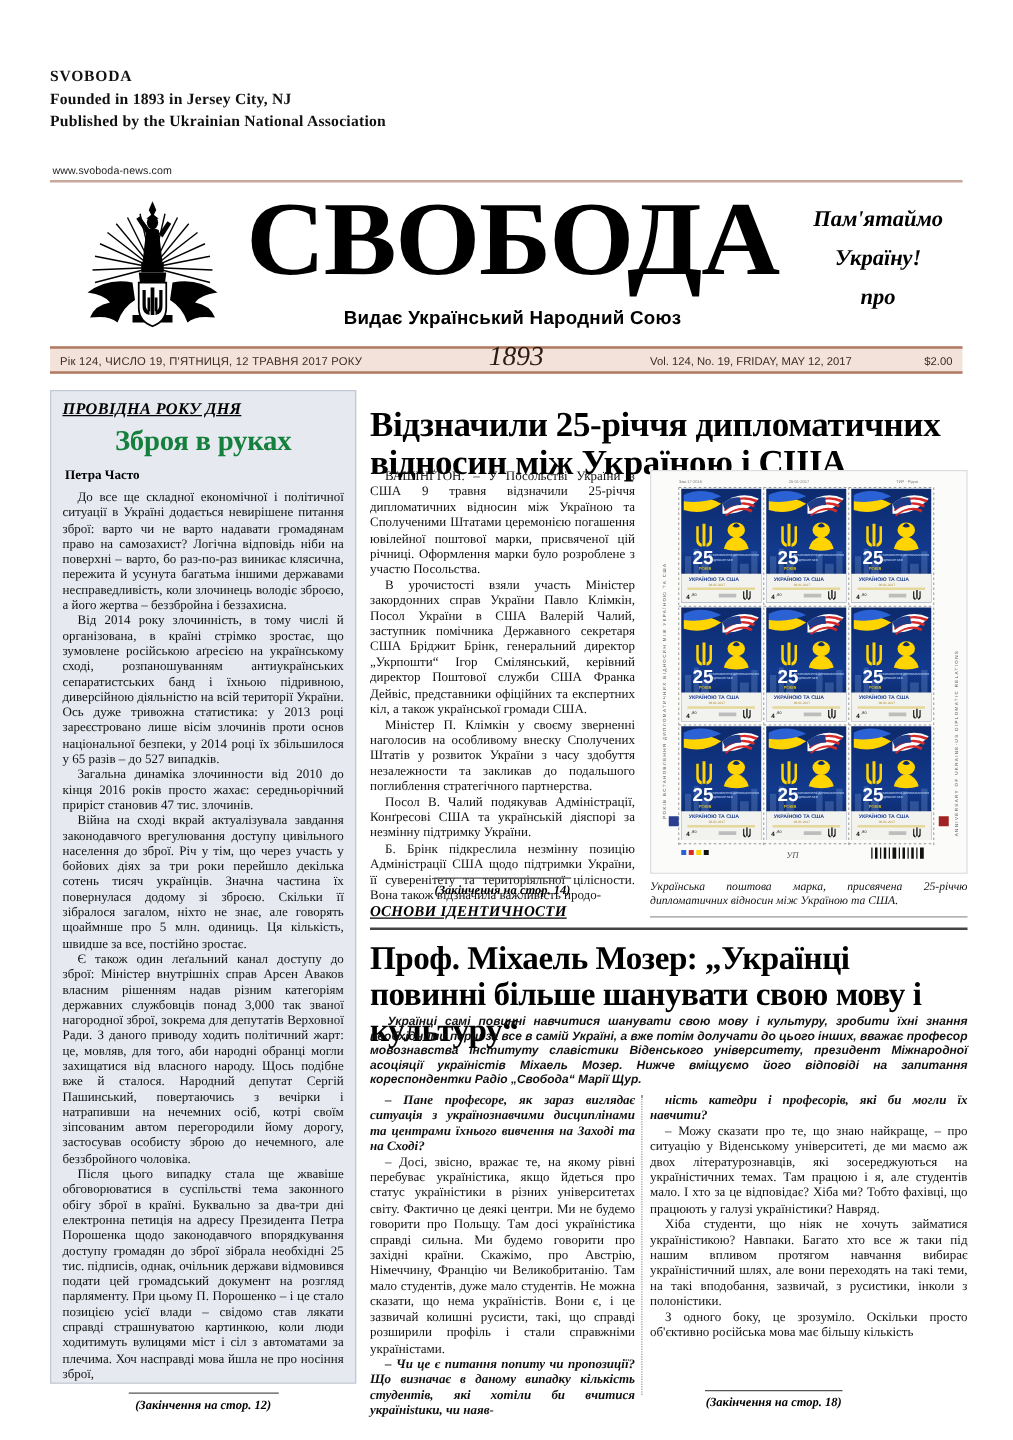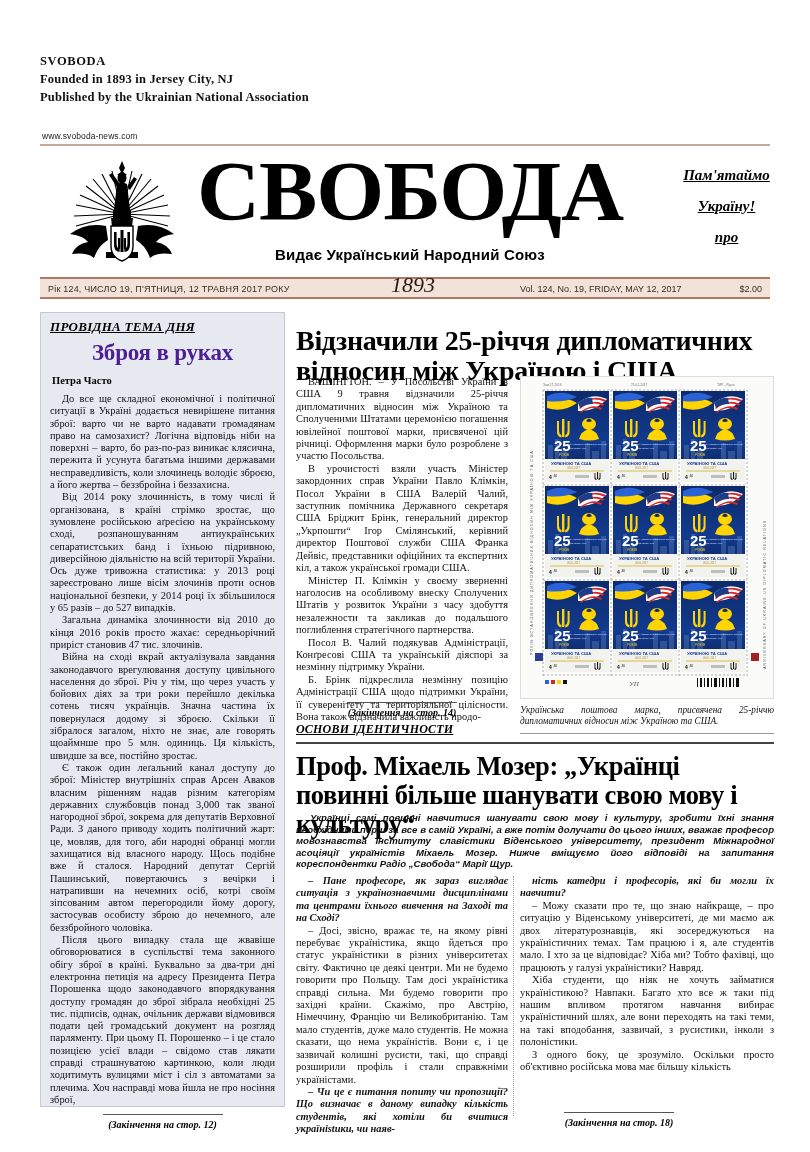--- a/index.html
+++ b/index.html
@@ -41,23 +41,23 @@
     font-weight:bold; font-size:84px; line-height:96px;
     letter-spacing:-1px; color:#000;
     transform: scaleX(1.04);
   }
   .subtitle {
     position:absolute; left:150px; top:98px; width:520px; text-align:center;
     font-family:"Liberation Sans", sans-serif; font-weight:bold;
     font-size:15px; color:#000; letter-spacing:.2px;
   }
   .slogan {
-    position:absolute; left:644px; top:12px; width:165px; text-align:center;
+    position:absolute; left:620px; top:12px; width:165px; text-align:center;
     font-family:"Liberation Serif", serif; font-style:italic; font-weight:bold;
-    font-size:15px; line-height:31px; color:#000;text-decoration:underline;
+    font-size:18px; line-height:31px; color:#000;
   }
 
   
   .datebar {
     position:absolute; left:40px; top:277px; width:730px; height:22px;
     background:#f3e2da; border-top:2px solid #b07a62; border-bottom:2px solid #b07a62;
   }
   .datebar .left {
     position:absolute; left:8px; top:5px;
     font-family:"Liberation Sans", sans-serif; font-size:9px; color:#3a2a22;
@@ -82,21 +82,21 @@
     position:absolute; left:40px; top:312px; width:245px; height:795px;
     background:#e6e9ef; border:1px solid #c3c9d4; padding:6px 9px 8px 9px;
   }
   .kicker {
     font-family:"Liberation Serif", serif; font-weight:bold; font-style:italic;
     font-size:13px; text-decoration:underline; letter-spacing:.3px;
     color:#000; margin-bottom:5px;
   }
   .lead-title {
     font-family:"Liberation Serif", serif; font-weight:bold; font-size:23px;
-    text-align:center; color:#4c1d95; margin:4px 0 9px 0; letter-spacing:-.2px;
+    text-align:center; color:#15803d; margin:4px 0 9px 0; letter-spacing:-.2px;
   }
   .byline {
     font-family:"Liberation Serif", serif; font-weight:bold; font-size:10.5px;
     color:#000; margin-bottom:7px; padding-left:2px;
   }
   .body-l p {
     font-family:"Liberation Serif", serif; font-size:10.4px; line-height:12.3px;
     text-align:justify; text-indent:12px; color:#111;
     hyphens:auto; -webkit-hyphens:auto;
   }
@@ -255,21 +255,21 @@
   </div>
 
   <div class="datebar">
     <div class="left">Рік 124, ЧИСЛО 19, П'ЯТНИЦЯ, 12 ТРАВНЯ 2017 РОКУ</div>
     <div class="right">Vol. 124, No. 19, FRIDAY, MAY 12, 2017</div>
     <div class="price">$2.00</div>
   </div>
   <div class="yearmark">1893</div>
 
   <div class="leftcol">
-    <div class="kicker">ПРОВІДНА ТЕМА ДНЯ</div>
+    <div class="kicker">ПРОВІДНА РОКУ ДНЯ</div>
     <div class="lead-title">Зброя в руках</div>
     <div class="byline">Петра Часто</div>
     <div class="body-l">
       <p>До все ще складної економічної і політичної ситуації в Україні додається невирішене питання зброї: варто чи не варто надавати громадянам право на самозахист? Логічна відповідь ніби на поверхні – варто, бо раз-по-раз виникає клясична, пережита й усунута багатьма іншими державами несправедливість, коли злочинець володіє зброєю, а його жертва – беззбройна і беззахисна.</p>
       <p>Від 2014 року злочинність, в тому числі й організована, в країні стрімко зростає, що зумовлене російською аґресією на українському сході, розпаношуванням антиукраїнських сепаратистських банд і їхньою підривною, диверсійною діяльністю на всій території України. Ось дуже тривожна статистика: у 2013 році зареєстровано лише вісім злочинів проти основ національної безпеки, у 2014 році їх збільшилося у 65 разів – до 527 випадків.</p>
       <p>Загальна динаміка злочинности від 2010 до кінця 2016 років просто жахає: середньорічний приріст становив 47 тис. злочинів.</p>
       <p>Війна на сході вкрай актуалізувала завдання законодавчого врегулювання доступу цивільного населення до зброї. Річ у тім, що через участь у бойових діях за три роки перейшло декілька сотень тисяч українців. Значна частина їх повернулася додому зі зброєю. Скільки її зібралося загалом, ніхто не знає, але говорять щоаймнше про 5 млн. одиниць. Ця кількість, швидше за все, постійно зростає.</p>
       <p>Є також один леґальний канал доступу до зброї: Міністер внутрішніх справ Арсен Аваков власним рішенням надав різним категоріям державних службовців понад 3,000 так званої нагородної зброї, зокрема для депутатів Верховної Ради. З даного приводу ходить політичний жарт: це, мовляв, для того, аби народні обранці могли захищатися від власного народу. Щось подібне вже й сталося. Народний депутат Сергій Пашинський, повертаючись з вечірки і натрапивши на нечемних осіб, котрі своїм зіпсованим автом перегородили йому дорогу, застосував особисту зброю до нечемного, але беззбройного чоловіка.</p>
       <p>Після цього випадку стала ще жвавіше обговорюватися в суспільстві тема законного обігу зброї в країні. Буквально за два-три дні електронна петиція на адресу Президента Петра Порошенка щодо законодавчого впорядкування доступу громадян до зброї зібрала необхідні 25 тис. підписів, однак, очільник держави відмовився подати цей громадський документ на розгляд парляменту. При цьому П. Порошенко – і це стало позицією усієї влади – свідомо став лякати справді страшнуватою картинкою, коли люди ходитимуть вулицями міст і сіл з автоматами за плечима. Хоч насправді мова йшла не про носіння зброї,</p>
     </div>

